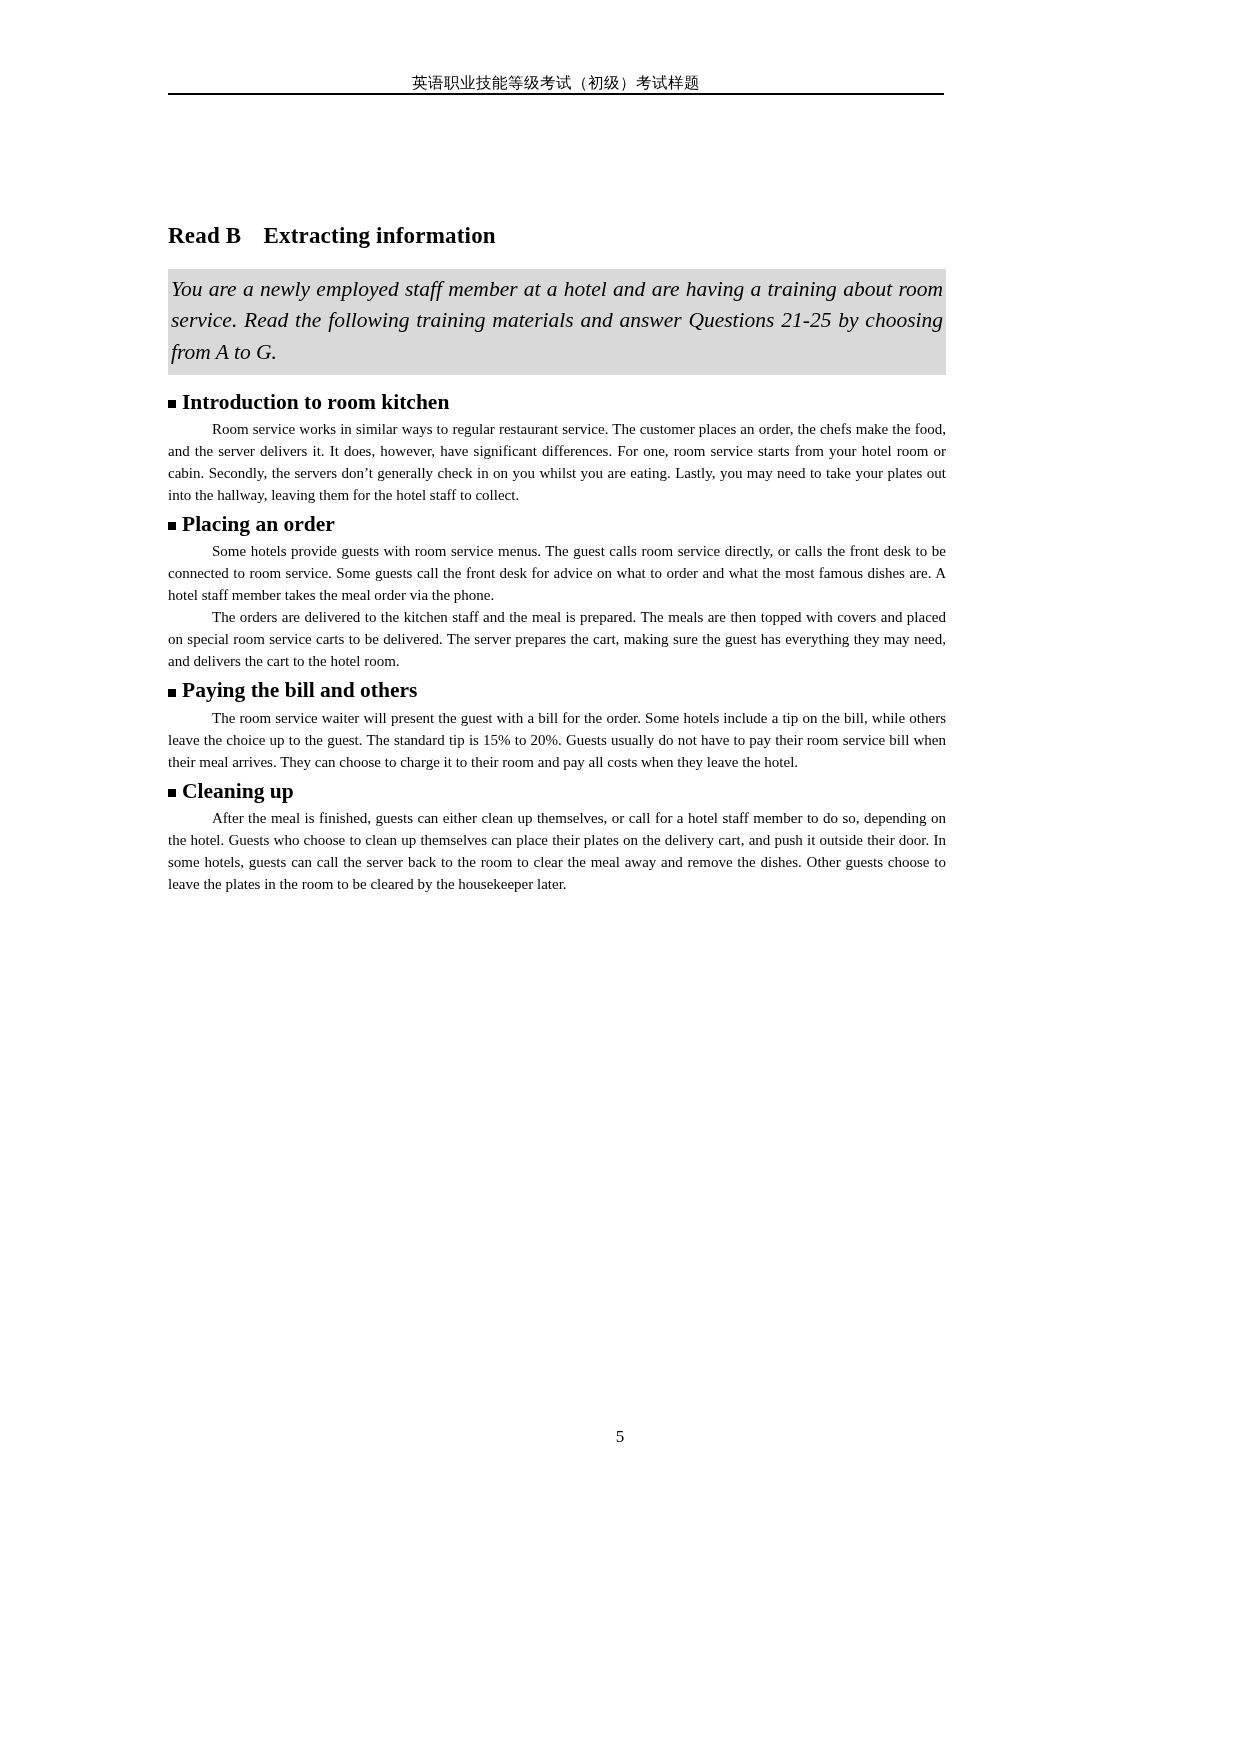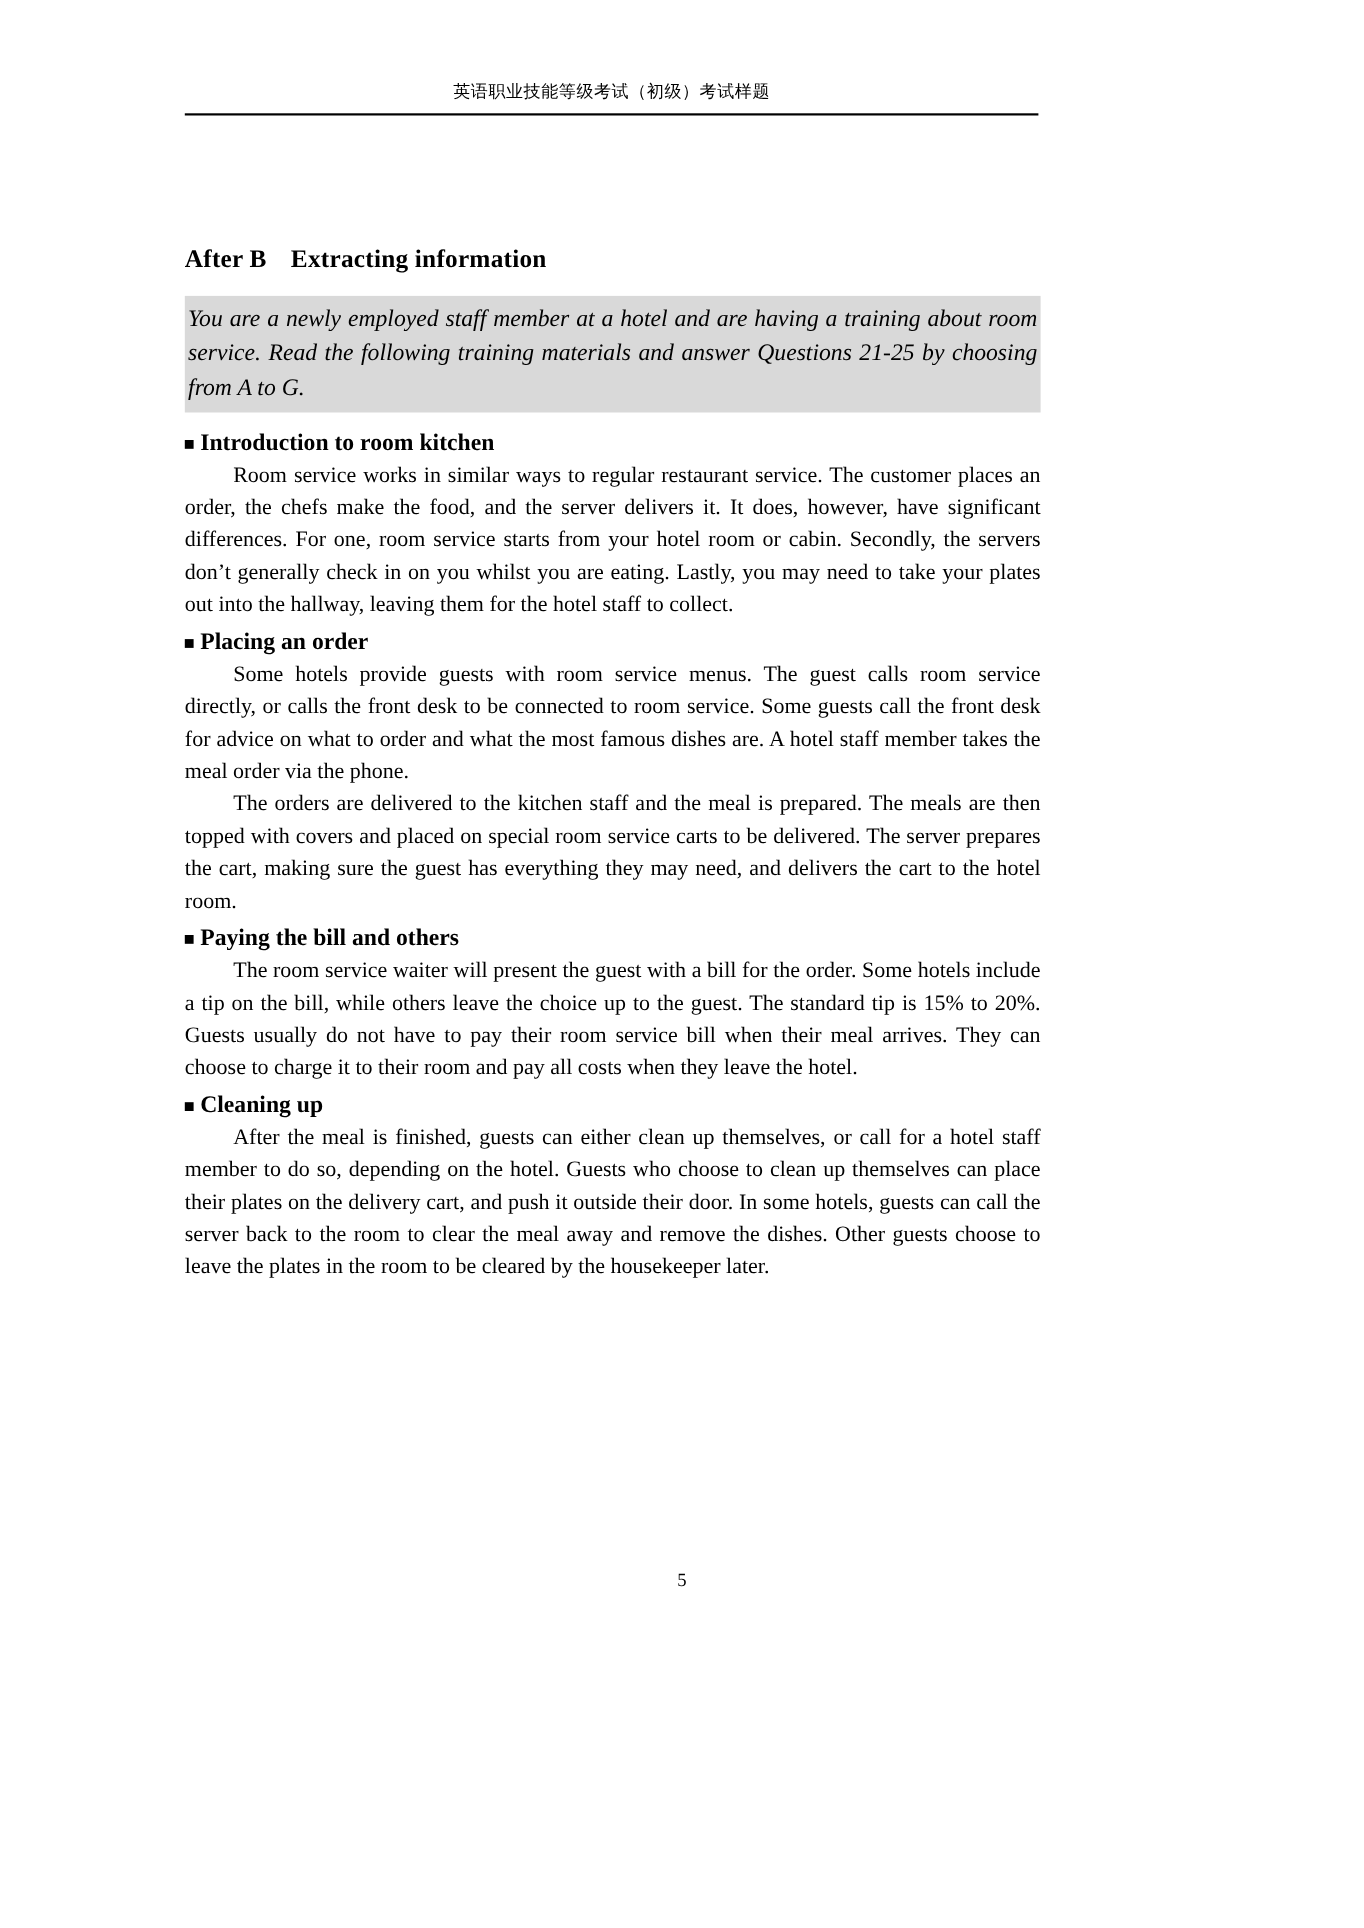--- a/index.html
+++ b/index.html
@@ -28,21 +28,21 @@
     top: 74px;
     width: 776px;
   }
   .header-title {
     text-align: center;
     font-family: "DejaVu Sans", "Liberation Sans", sans-serif;
     font-size: 15.5px;
     letter-spacing: 0.5px;
     color: #000;
     line-height: 1.2;
-    padding-bottom: 10px;
+    padding-bottom: 0;
   }
   .header-rule {
     border: 0;
     border-top: 2.2px solid #000;
     margin: 0;
     width: 100%;
   }
 
   
   .content {
@@ -89,21 +89,21 @@
     position: absolute;
     left: 0;
     top: 0.62em;
     width: 8px;
     height: 8px;
     background: #000;
     display: inline-block;
   }
 
   .body-par {
-    font-size: 20px;
+    font-size: 15px;
     line-height: 1.47;
     text-align: justify;
     text-align-last: left;
     text-indent: 44px;
     margin: 0;
   }
 
   
   .page-number {
     position: absolute;
@@ -121,21 +121,21 @@
 <div class="page">
 
   <div class="header-area">
     <div class="header-title">英语职业技能等级考试（初级）考试样题</div>
     <hr class="header-rule">
   </div>
 
   <div class="content">
 
     <h2 class="part-title">
-      <span>After B</span><span class="part-gap"></span><span>Extracting information</span>
+      <span>Read B</span><span class="part-gap"></span><span>Extracting information</span>
     </h2>
 
     <div class="instruction-box">You are a newly employed staff member at a hotel and are having a training about room service. Read the following training materials and answer Questions 21-25 by choosing from A to G.</div>
 
     <div class="section-heading">
       <span class="bullet-sq"></span><span>Introduction to room kitchen</span>
     </div>
     <p class="body-par">Room service works in similar ways to regular restaurant service. The customer places an order, the chefs make the food, and the server delivers it. It does, however, have significant differences. For one, room service starts from your hotel room or cabin. Secondly, the servers don’t generally check in on you whilst you are eating. Lastly, you may need to take your plates out into the hallway, leaving them for the hotel staff to collect.</p>
 
     <div class="section-heading">

